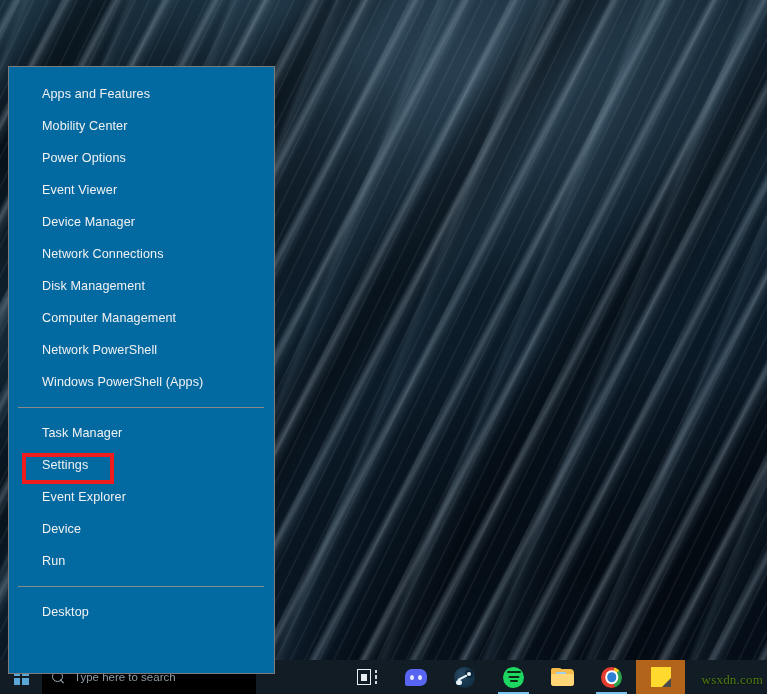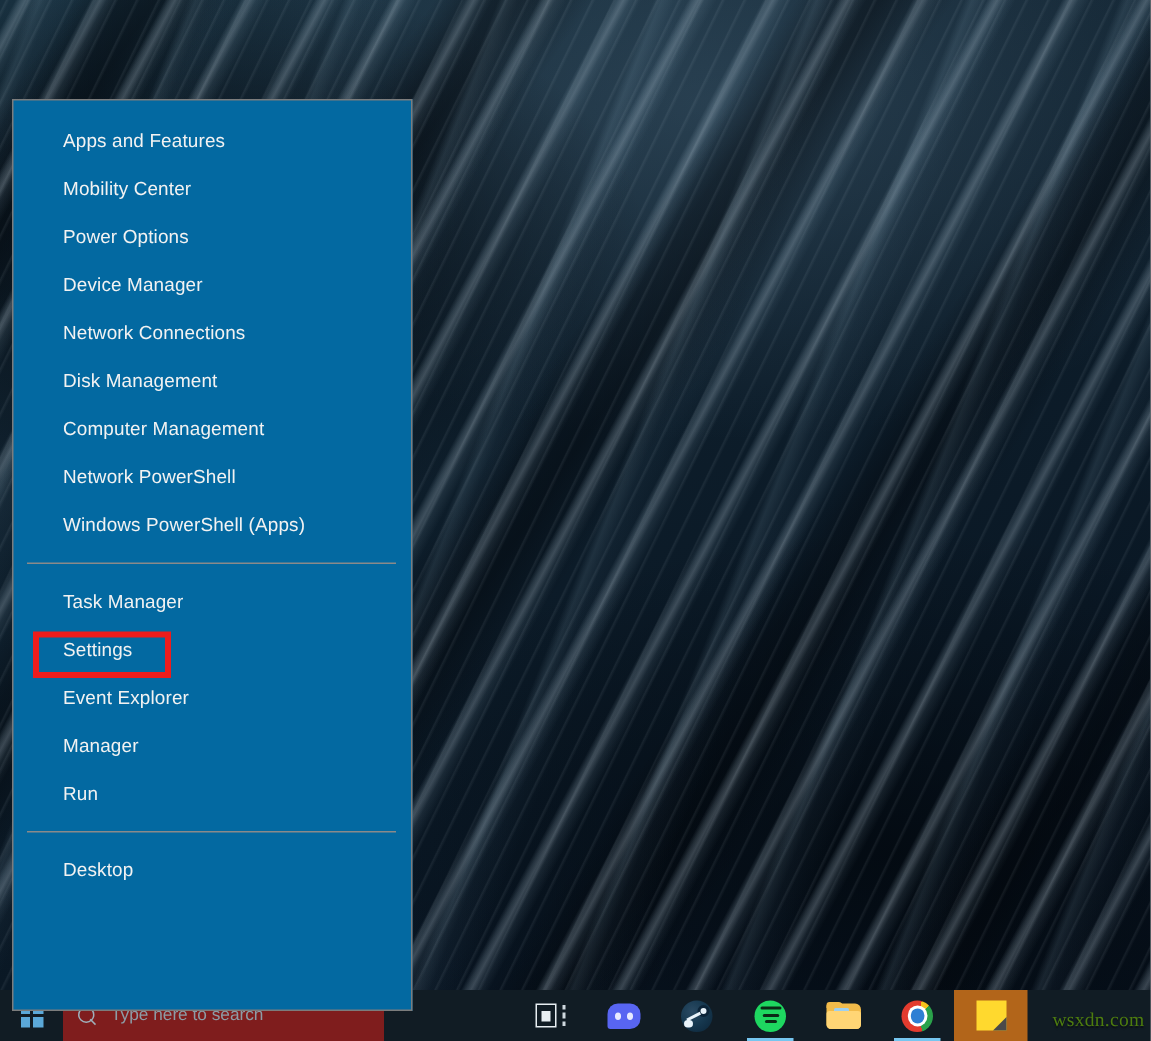--- a/index.html
+++ b/index.html
@@ -133,21 +133,21 @@
     display: grid;
     grid-template-columns: 1fr 1fr;
     grid-template-rows: 1fr 1fr;
     gap: 1.6px;
   }
   .win-logo i { background: #5ba8d8; display:block; }
 
   #search-box {
     height: 34px;
     width: 214px;
-    background: #7f1d1d;
+    background: #000000;
     display: flex;
     align-items: center;
     padding-left: 10px;
     gap: 9px;
   }
   #search-box .sicon {
     width: 13px; height: 13px;
     position: relative;
     flex: none;
   }
@@ -315,20 +315,23 @@
     <div class="menu-item">
       <span>Apps and Features</span>
     </div>
     <div class="menu-item">
       <span>Mobility Center</span>
     </div>
     <div class="menu-item">
       <span>Power Options</span>
     </div>
     <div class="menu-item">
+      <span>Event Viewer</span>
+    </div>
+    <div class="menu-item">
       <span>Device Manager</span>
     </div>
     <div class="menu-item">
       <span>Network Connections</span>
     </div>
     <div class="menu-item">
       <span>Disk Management</span>
     </div>
     <div class="menu-item">
       <span>Computer Management</span>
@@ -346,21 +349,21 @@
       <span>Task Manager</span>
     </div>
     <div class="menu-item">
       <span>Settings</span>
       <div id="settings-highlight"></div>
     </div>
     <div class="menu-item">
       <span>Event Explorer</span>
     </div>
     <div class="menu-item">
-      <span>Manager</span>
+      <span>Device</span>
     </div>
     <div class="menu-item">
       <span>Run</span>
     </div>
 
     <div class="menu-sep"></div>
 
     <div class="menu-item">
       <span>Desktop</span>
     </div>

